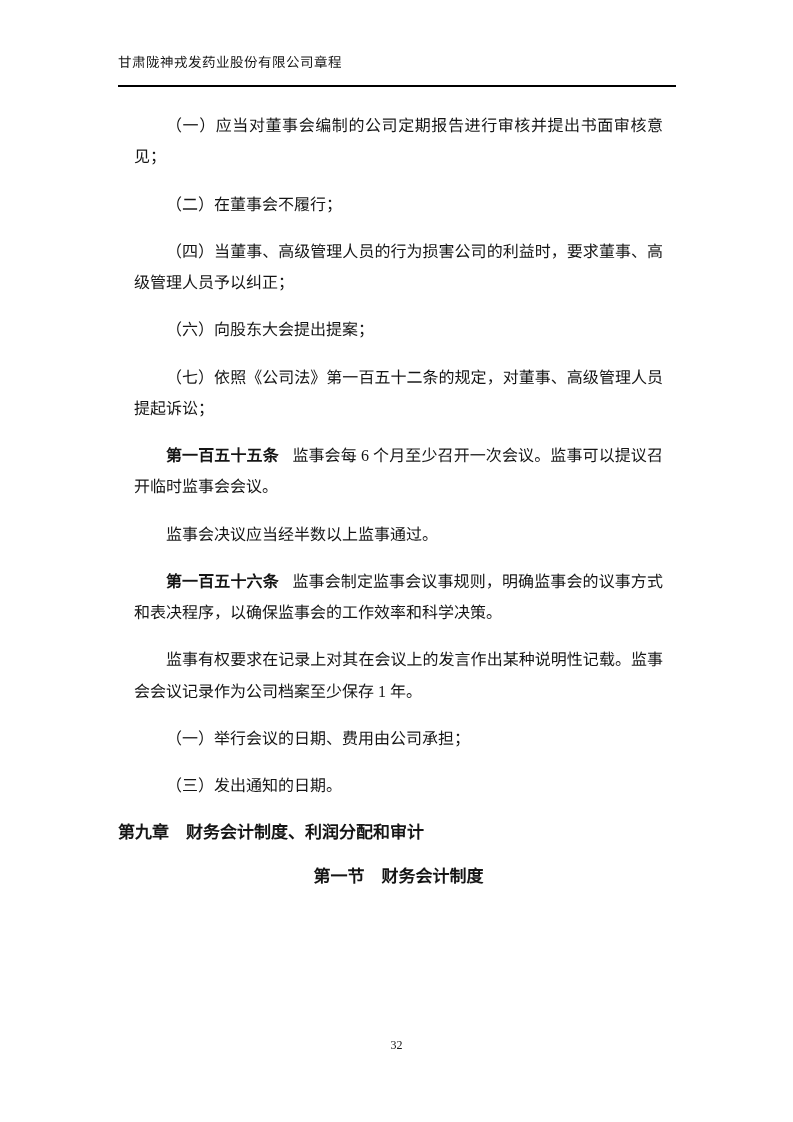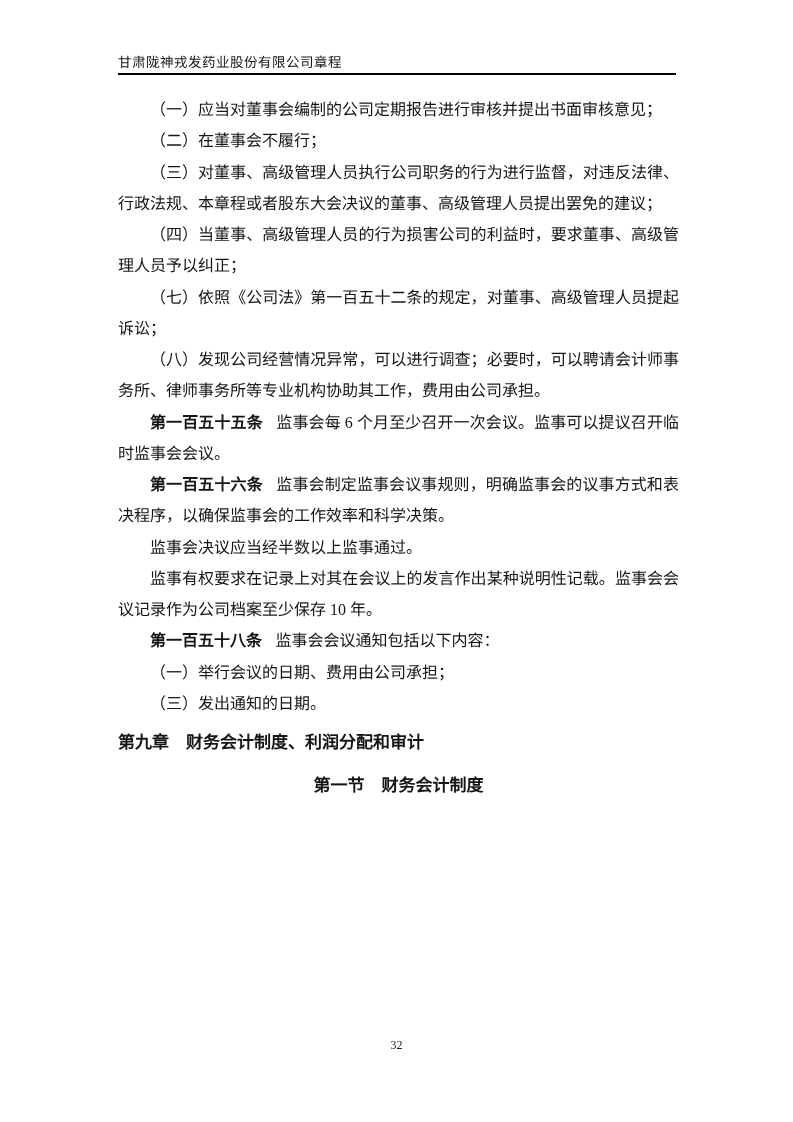--- a/index.html
+++ b/index.html
@@ -15,38 +15,38 @@
     color: #151515;
     font-family: "Liberation Serif", "DejaVu Serif", serif;
     overflow: hidden;
   }
   .header {
     position: absolute;
     left: 118px;
     top: 53px;
     width: 558px;
     border-bottom: 2px solid #000000;
-    padding-bottom: 2px;
+    padding-bottom: 14px;
   }
   .header-title {
     font-size: 13.5px;
     line-height: 16px;
     letter-spacing: 0.5px;
   }
   .content {
     position: absolute;
     left: 118px;
     top: 94px;
     width: 561px;
     font-size: 16px;
     line-height: 31.25px;
     text-align: justify;
   }
   .content p {
-    margin: 0;
+    margin: 16px;
     padding: 0;
     text-indent: 2em;
   }
   .article-num {
     font-weight: bold;
     margin-right: 0.85em;
   }
   .chapter-heading {
     margin: 8px 0 0 0;
     font-size: 17px;
@@ -79,29 +79,27 @@
 <div class="page">
 
   <div class="header">
     <span class="header-title">甘肃陇神戎发药业股份有限公司章程</span>
   </div>
 
   <div class="content">
     <div id="paragraphs">
         <p>（一）应当对董事会编制的公司定期报告进行审核并提出书面审核意见；</p>
         <p>（二）在董事会不履行；</p>
-        <p>（三）对董事、高级管理人员执行公司职务的行为进行监督，对违反法律、行政法规、本章程或者股东大会决议的董事、高级管理人员提出罢免的建议；</p>
         <p>（四）当董事、高级管理人员的行为损害公司的利益时，要求董事、高级管理人员予以纠正；</p>
+        <p>（六）向股东大会提出提案；</p>
         <p>（七）依照《公司法》第一百五十二条的规定，对董事、高级管理人员提起诉讼；</p>
-        <p>（八）发现公司经营情况异常，可以进行调查；必要时，可以聘请会计师事务所、律师事务所等专业机构协助其工作，费用由公司承担。</p>
         <p><span class="article-num">第一百五十五条</span>监事会每 6 个月至少召开一次会议。监事可以提议召开临时监事会会议。</p>
+        <p>监事会决议应当经半数以上监事通过。</p>
         <p><span class="article-num">第一百五十六条</span>监事会制定监事会议事规则，明确监事会的议事方式和表决程序，以确保监事会的工作效率和科学决策。</p>
-        <p>监事会决议应当经半数以上监事通过。</p>
-        <p>监事有权要求在记录上对其在会议上的发言作出某种说明性记载。监事会会议记录作为公司档案至少保存 10 年。</p>
-        <p><span class="article-num">第一百五十八条</span>监事会会议通知包括以下内容：</p>
+        <p>监事有权要求在记录上对其在会议上的发言作出某种说明性记载。监事会会议记录作为公司档案至少保存 1 年。</p>
         <p>（一）举行会议的日期、费用由公司承担；</p>
         <p>（三）发出通知的日期。</p>
       </div>
     <h2 class="chapter-heading">第九章　财务会计制度、利润分配和审计</h2>
     <h3 class="section-heading">第一节　财务会计制度</h3>
   </div>
 
   <div class="footer">
     <span>32</span>
   </div>

